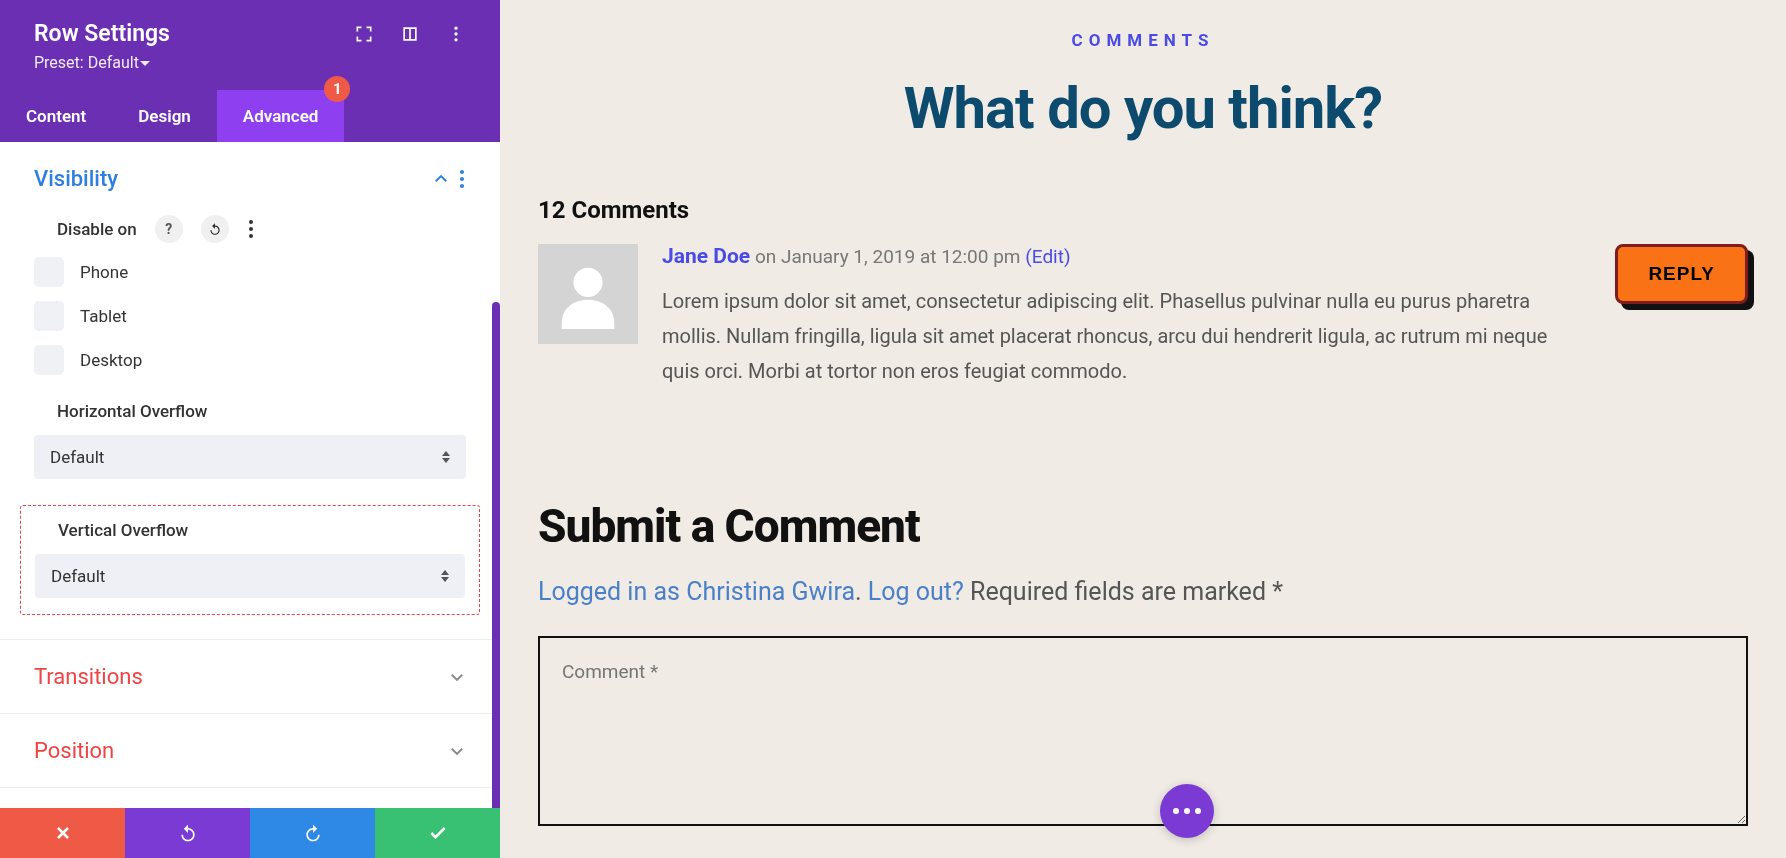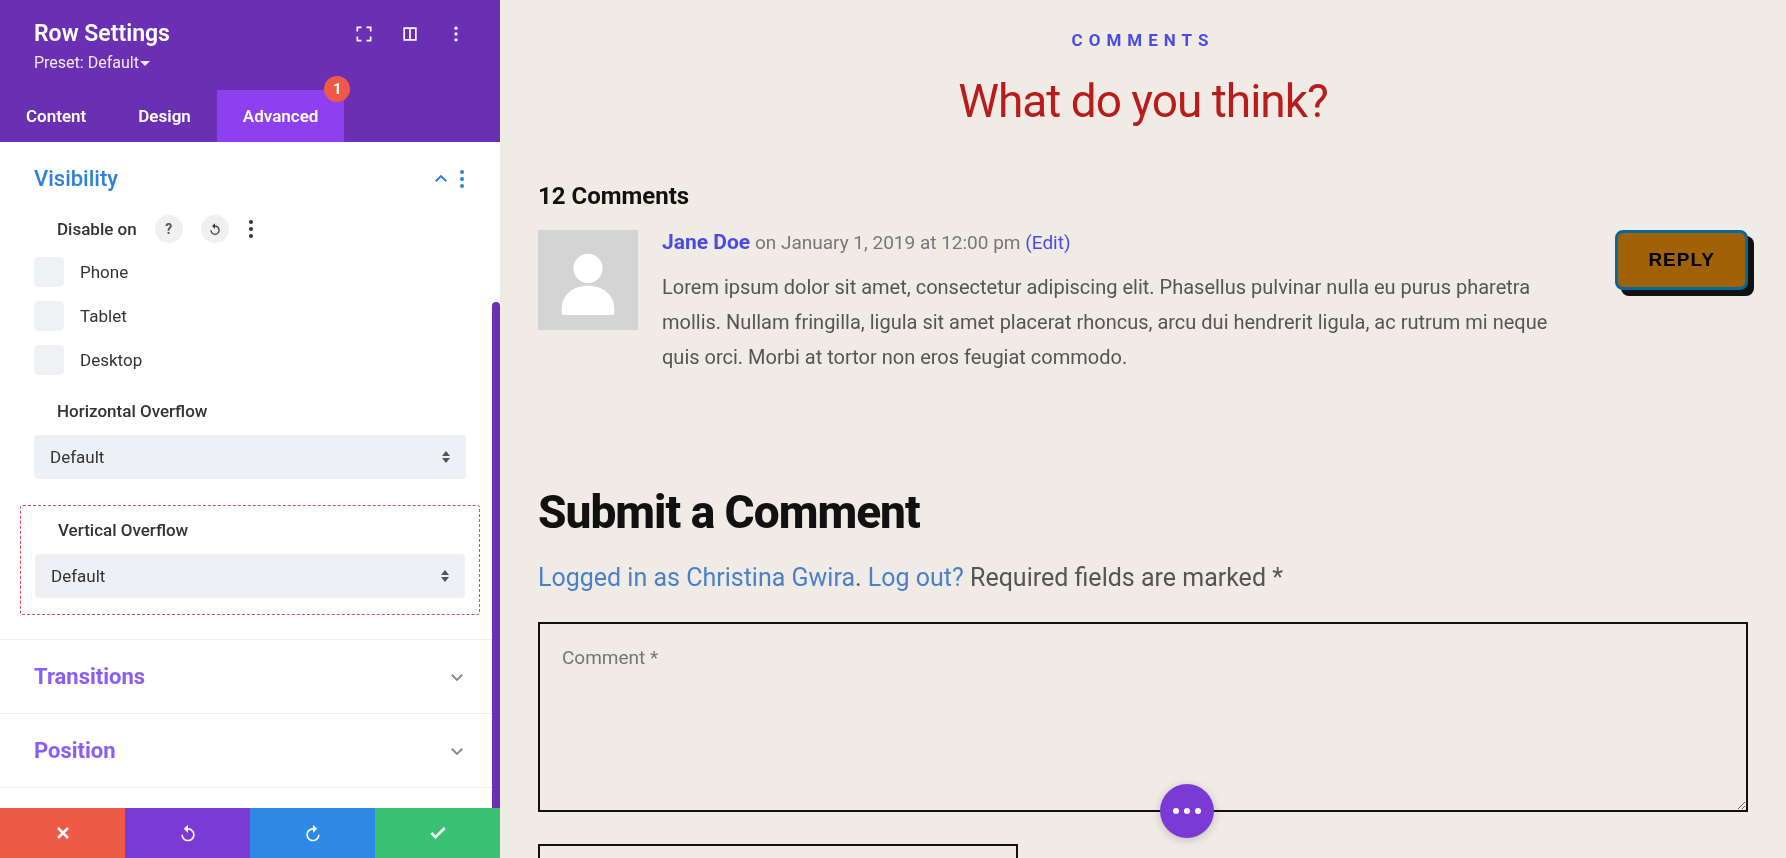--- a/index.html
+++ b/index.html
@@ -111,22 +111,22 @@
   .section-header {
     display: flex;
     align-items: center;
     justify-content: space-between;
     padding: 24px 34px;
     cursor: pointer;
   }
   .section-header.open .section-title { color: #2d7fe0; }
   .section-title {
     font-size: 22px;
-    font-weight: 700;
-    color: #8b5cf6;
+    font-weight: 400;
+    color: #ef4444;
   }
   .section-header.open .section-title { font-weight: 500; }
   .section-right {
     display: flex;
     align-items: center;
     gap: 10px;
   }
   .chevron { width: 18px; height: 18px; }
   .chevron svg { width: 18px; height: 18px; stroke: #2d7fe0; stroke-width: 2.5; fill: none; }
   .section-header:not(.open) .chevron svg { stroke: #888; }
@@ -245,23 +245,23 @@
   }
   .eyebrow {
     text-align: center;
     color: #4a4ae6;
     font-weight: 700;
     font-size: 17px;
     letter-spacing: 6px;
   }
   .hero {
     text-align: center;
-    font-size: 46px;
-    font-weight: 400;
-    color: #b91c1c;
+    font-size: 58px;
+    font-weight: 700;
+    color: #0c4a6e;
     margin-top: 24px;
     letter-spacing: -1px;
   }
   .comment-section { margin-top: 54px; }
   .comment-count { font-size: 24px; font-weight: 700; color: #111; margin-bottom: 20px; }
 
   .comment {
     display: flex;
     gap: 24px;
     align-items: flex-start;
@@ -277,22 +277,22 @@
   .comment-meta { font-size: 19px; margin-bottom: 16px; }
   .author { color: #4a4ae6; font-weight: 700; font-size: 21px; }
   .meta-rest { color: #777; }
   .edit-link { color: #4a4ae6; }
   .comment-text {
     color: #555;
     font-size: 20px;
     line-height: 1.75;
   }
   .reply-btn {
-    background: #a16207;
-    border: 3px solid #0369a1;
+    background: #f97316;
+    border: 3px solid #7f1d1d;
     border-radius: 8px;
     padding: 16px 30px;
     font-weight: 800;
     font-size: 19px;
     letter-spacing: 1px;
     cursor: pointer;
     box-shadow: 6px 6px 0 #111;
     margin-left: 20px;
     align-self: flex-start;
     flex-shrink: 0;

